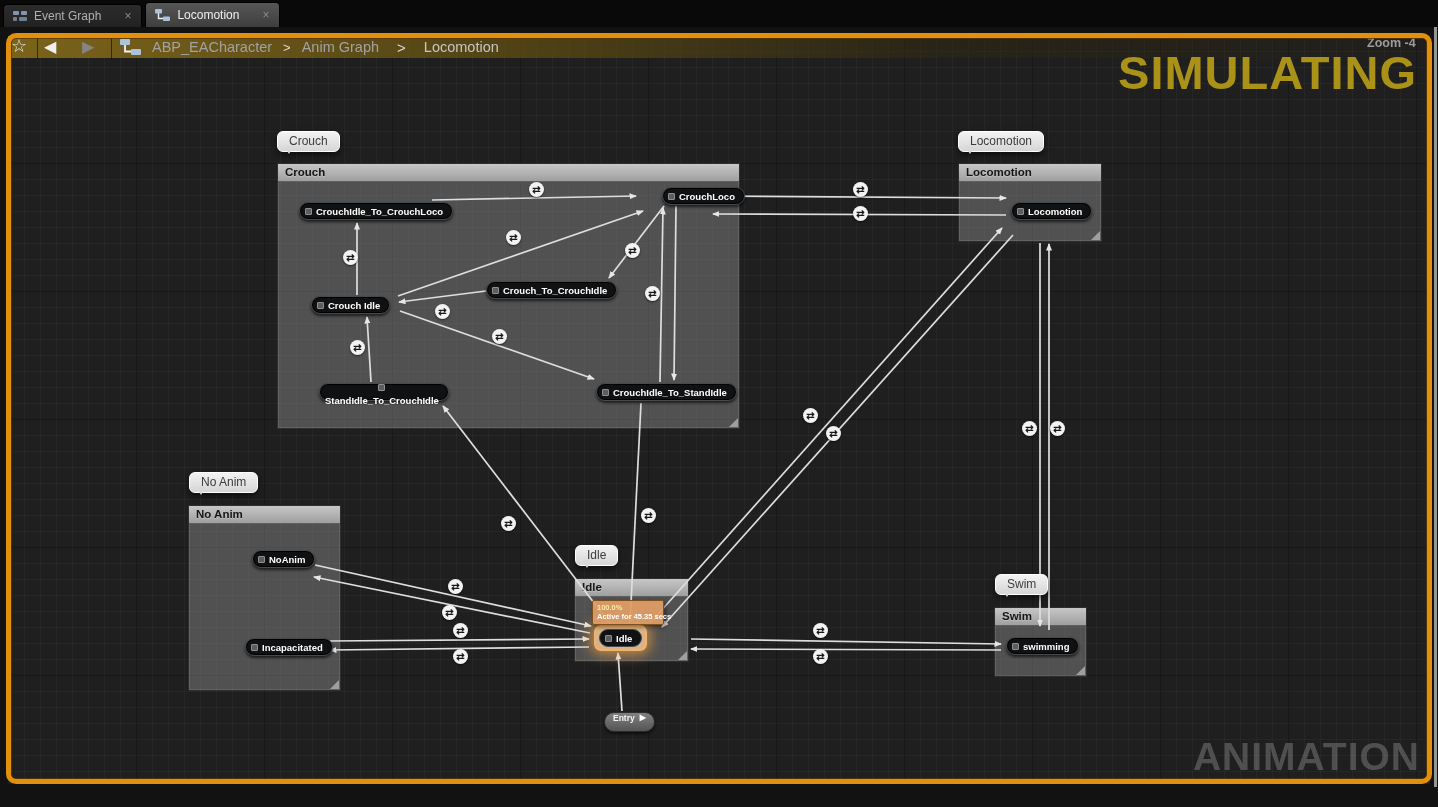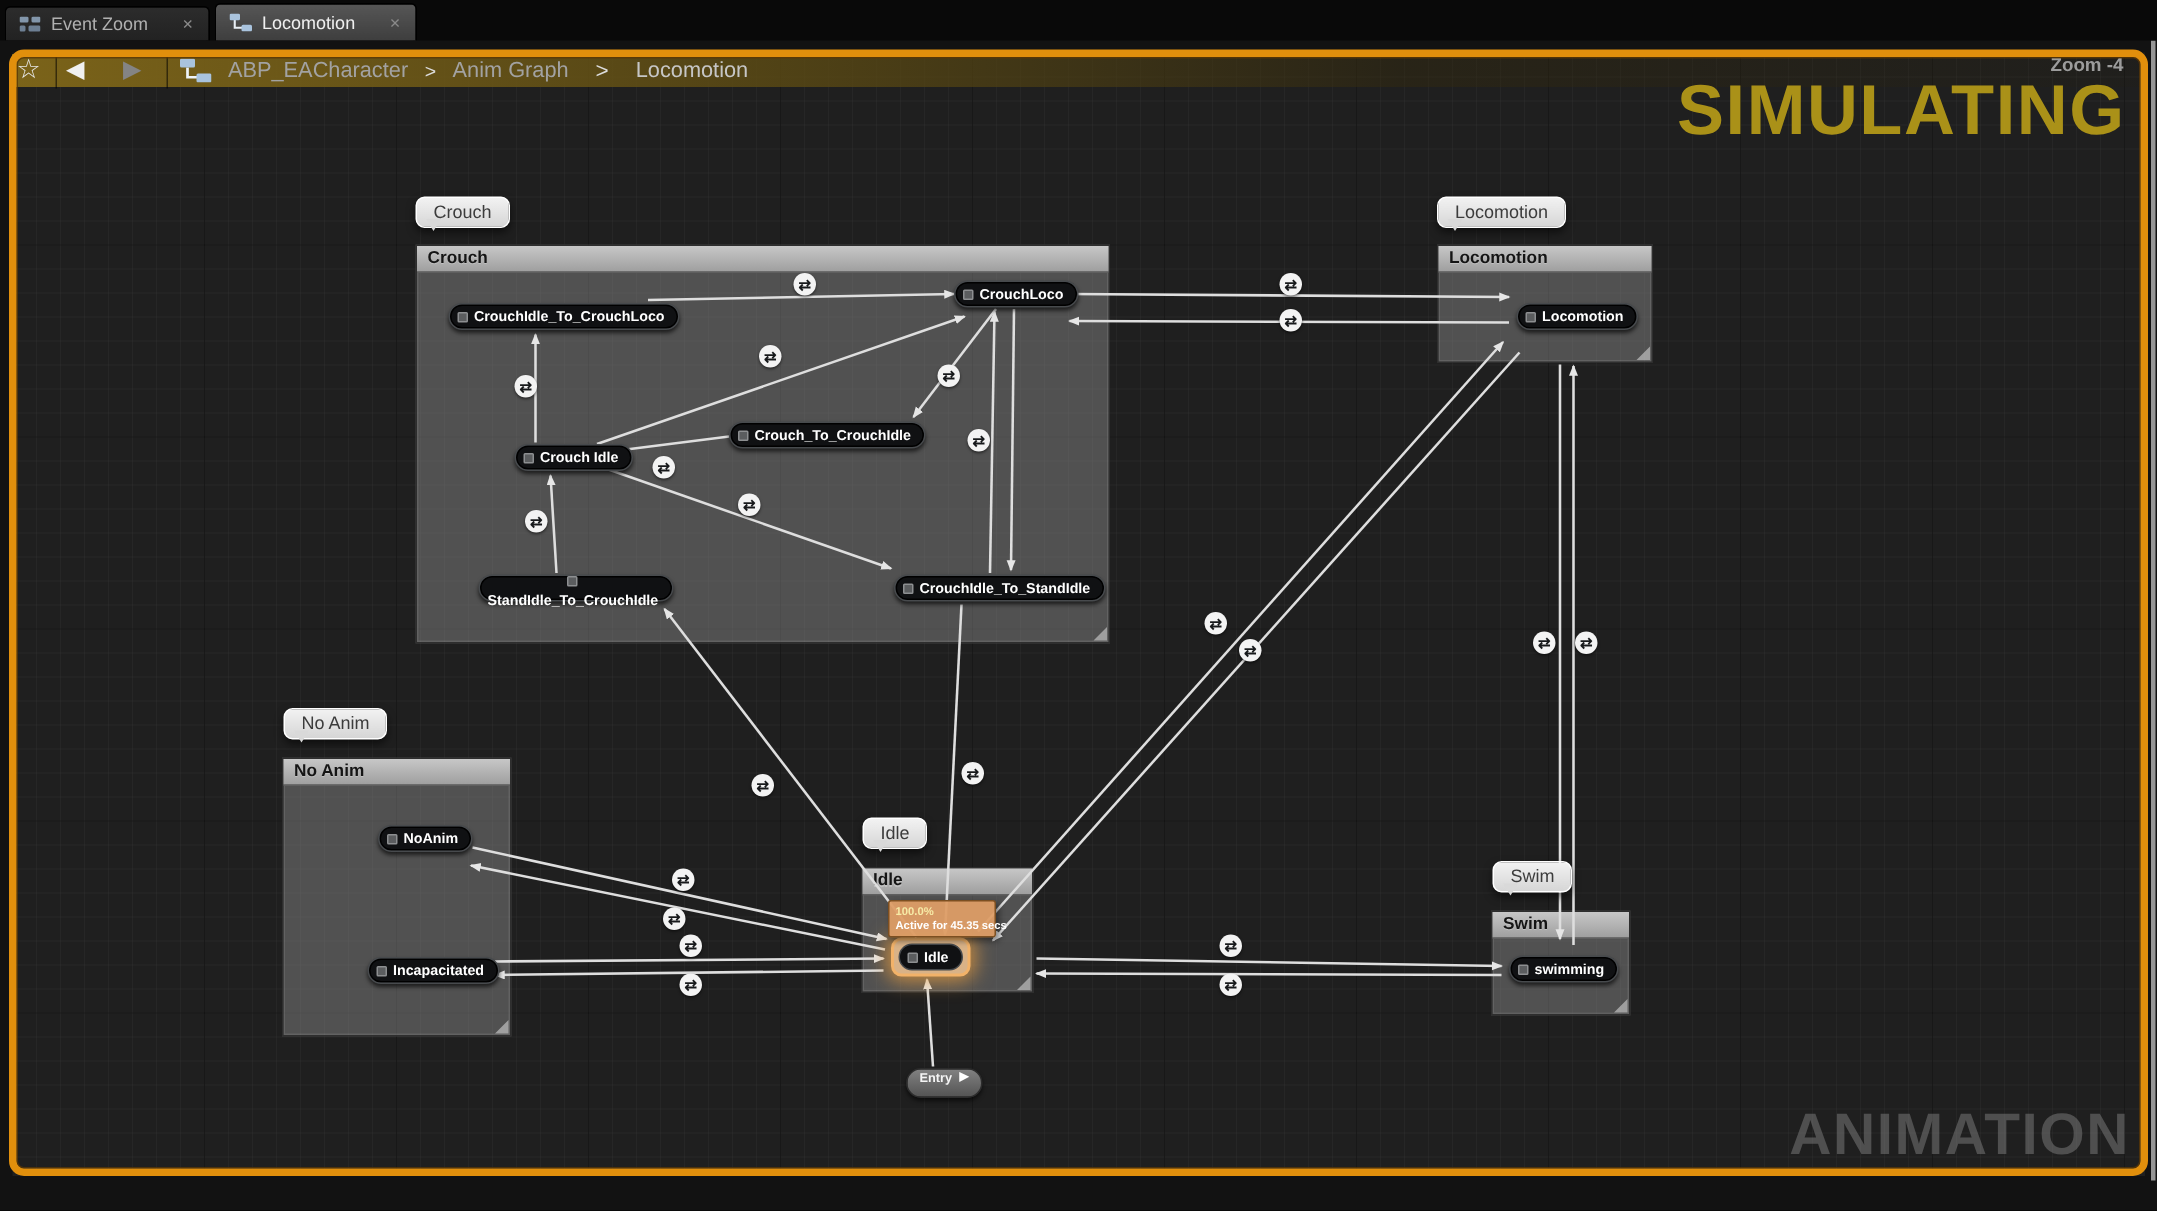--- a/index.html
+++ b/index.html
@@ -101,21 +101,21 @@
 <div id="page">
 
   <div class="tabbar">
     <div class="tab">
       <svg class="tab-ic" width="14" height="11" viewBox="0 0 14 11">
         <rect x="0" y="0" width="6" height="4" rx="1" fill="#8296ab"></rect>
           <rect x="8" y="0" width="6" height="4" rx="1" fill="#8296ab"></rect>
         <rect x="0" y="6" width="4" height="4" rx="1" fill="#6d7f93"></rect>
           <rect x="6" y="6" width="8" height="4" rx="1" fill="#6d7f93"></rect>
       </svg>
-      <span>Event Zoom</span>
+      <span>Event Graph</span>
       <span class="tab-close">×</span>
     </div>
     <div class="tab active">
       <svg class="tab-ic" width="15" height="12" viewBox="0 0 15 12">
         <path d="M3.5 4 L3.5 9.5 L9 9.5" stroke="#e8eef4" stroke-width="1.4" fill="none"></path>
         <rect x="0" y="0" width="7" height="4.5" rx="1" fill="#a9c3dd"></rect>
         <rect x="8" y="7.5" width="7" height="4.5" rx="1" fill="#a9c3dd"></rect>
       </svg>
       <span>Locomotion</span>
       <span class="tab-close">×</span>
@@ -227,29 +227,29 @@
         <div class="ticon" style="left: 448px; top: 579px;">⇄</div>
         <div class="ticon" style="left: 442px; top: 605px;">⇄</div>
         <div class="ticon" style="left: 453px; top: 623px;">⇄</div>
         <div class="ticon" style="left: 453px; top: 649px;">⇄</div>
         <div class="ticon" style="left: 813px; top: 623px;">⇄</div>
         <div class="ticon" style="left: 813px; top: 649px;">⇄</div>
         <div class="state" style="left: 299px; top: 202px;">
           <div class="state-icon"></div>
           <div class="state-label">CrouchIdle_To_CrouchLoco</div>
         </div>
-        <div class="state" style="left: 636px; top: 187px;">
+        <div class="state" style="left: 662px; top: 187px;">
           <div class="state-icon"></div>
           <div class="state-label">CrouchLoco</div>
         </div>
         <div class="state" style="left: 486px; top: 281px;">
           <div class="state-icon"></div>
           <div class="state-label">Crouch_To_CrouchIdle</div>
         </div>
-        <div class="state" style="left: 343px; top: 296px;">
+        <div class="state" style="left: 311px; top: 296px;">
           <div class="state-icon"></div>
           <div class="state-label">Crouch Idle</div>
         </div>
         <div class="state" style="left: 319px; top: 383px; flex-direction: column;">
           <div class="state-icon"></div>
           <div class="state-label">StandIdle_To_CrouchIdle</div>
         </div>
         <div class="state" style="left: 596px; top: 383px;">
           <div class="state-icon"></div>
           <div class="state-label">CrouchIdle_To_StandIdle</div>

